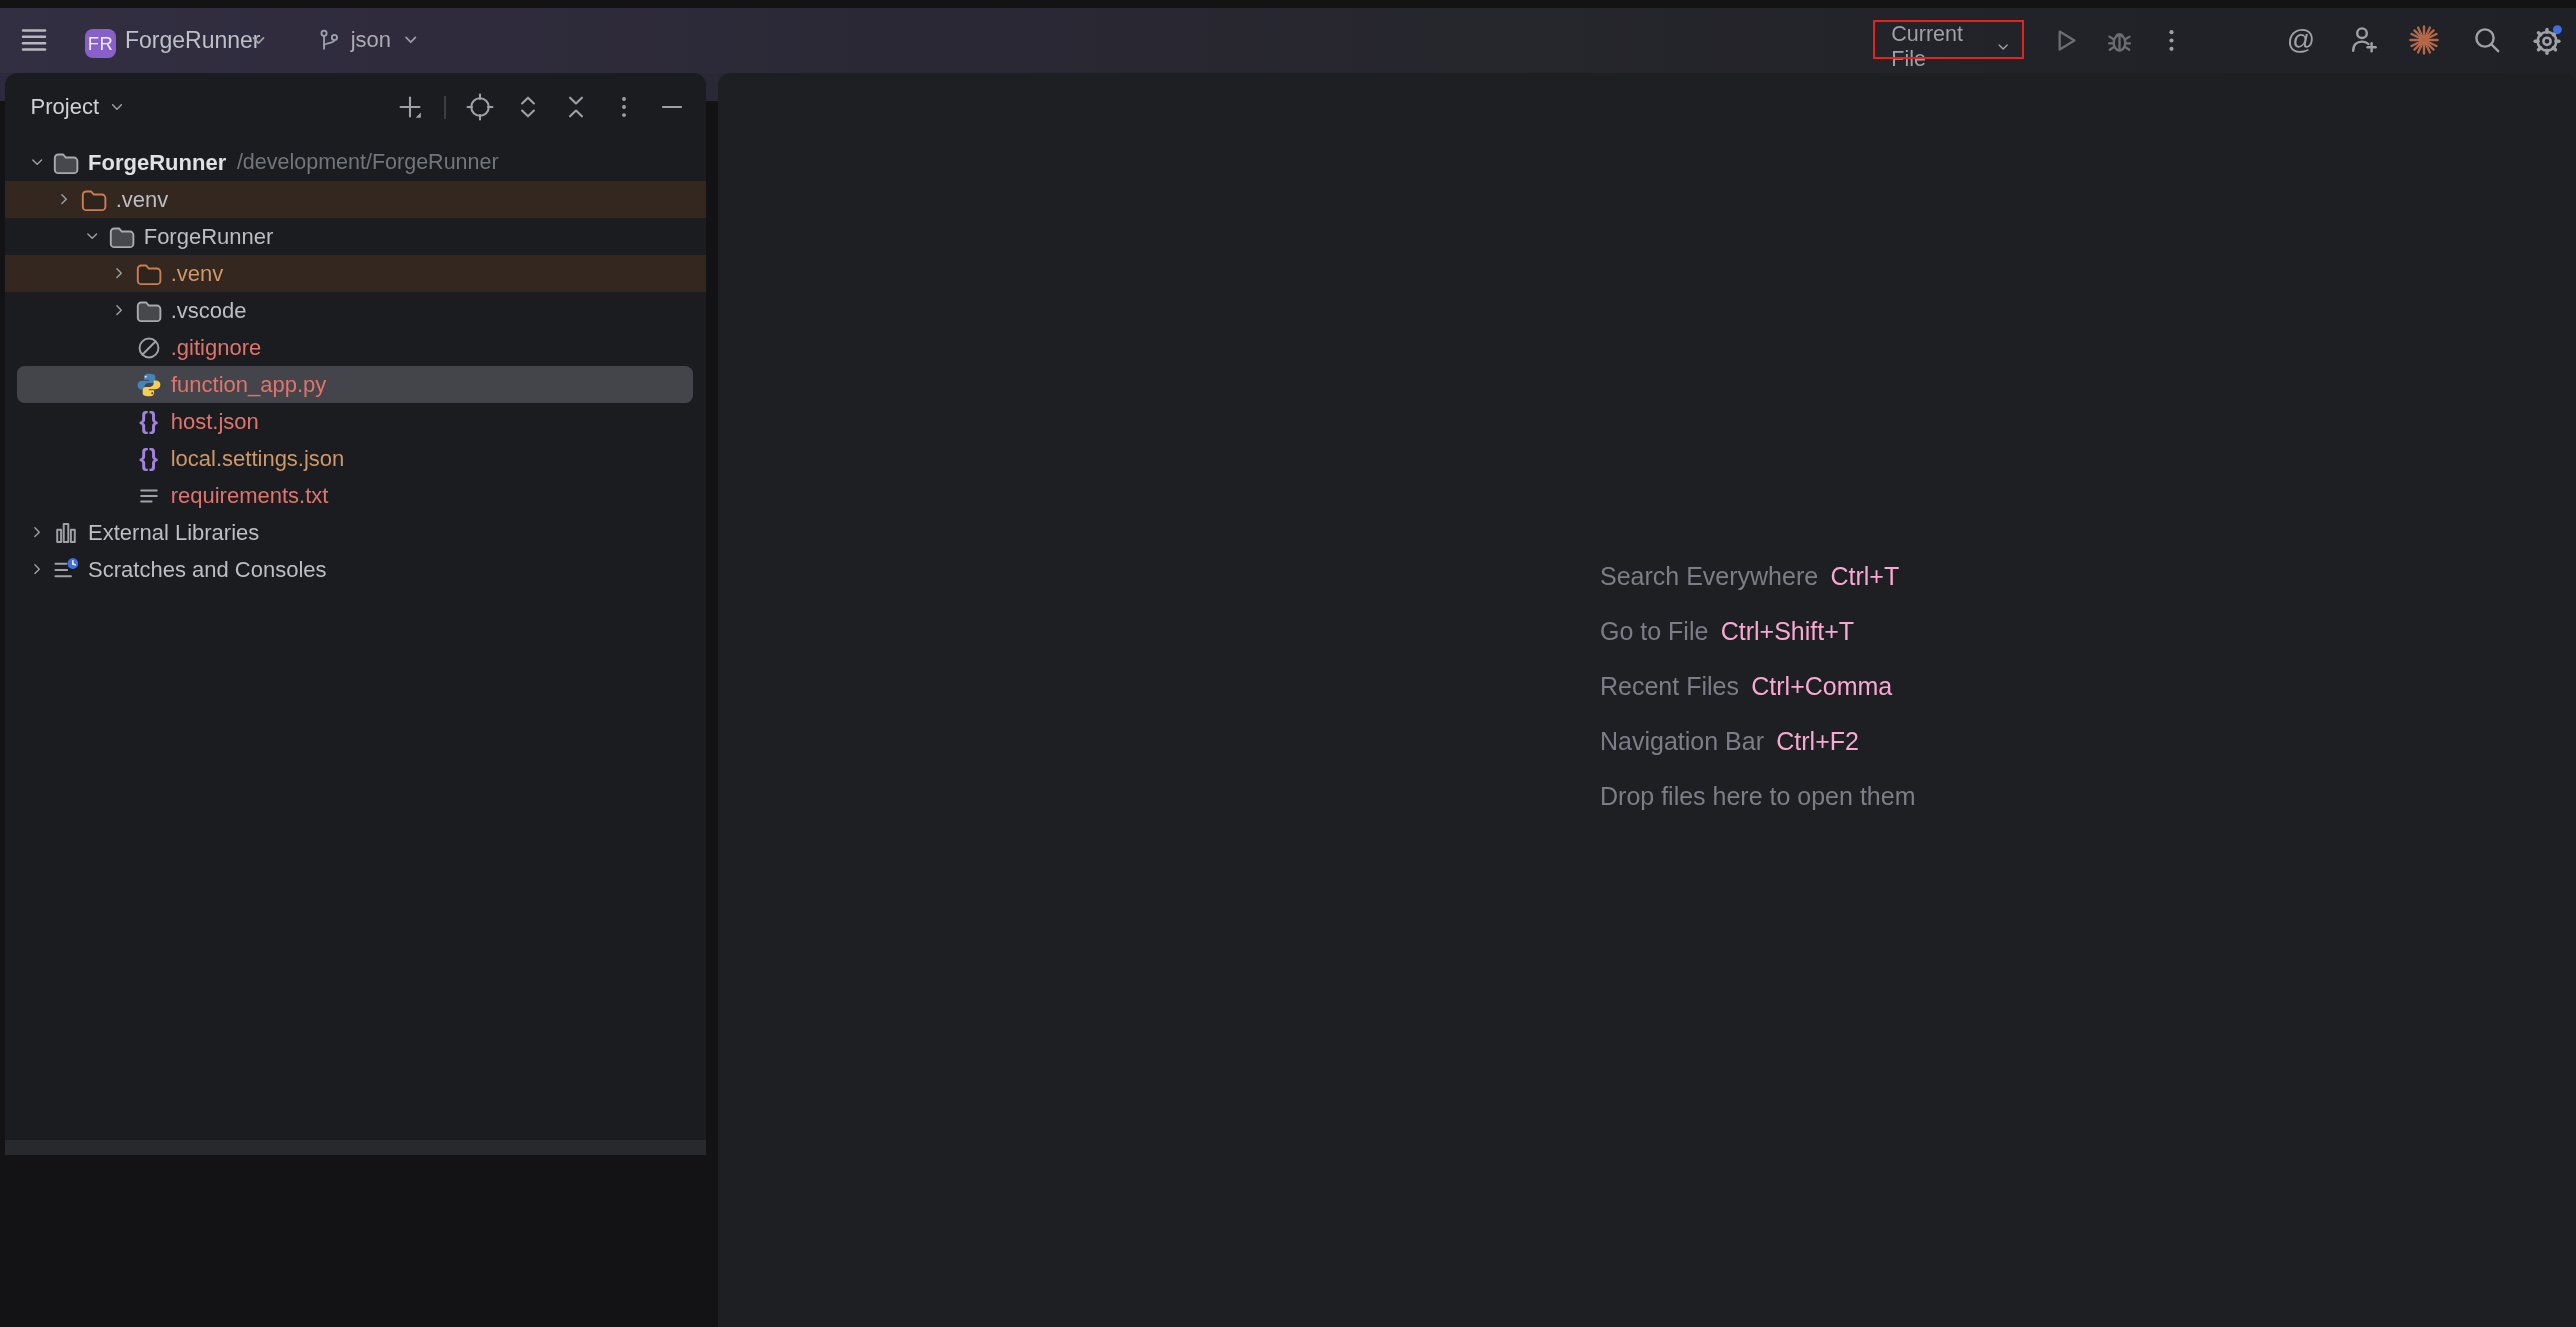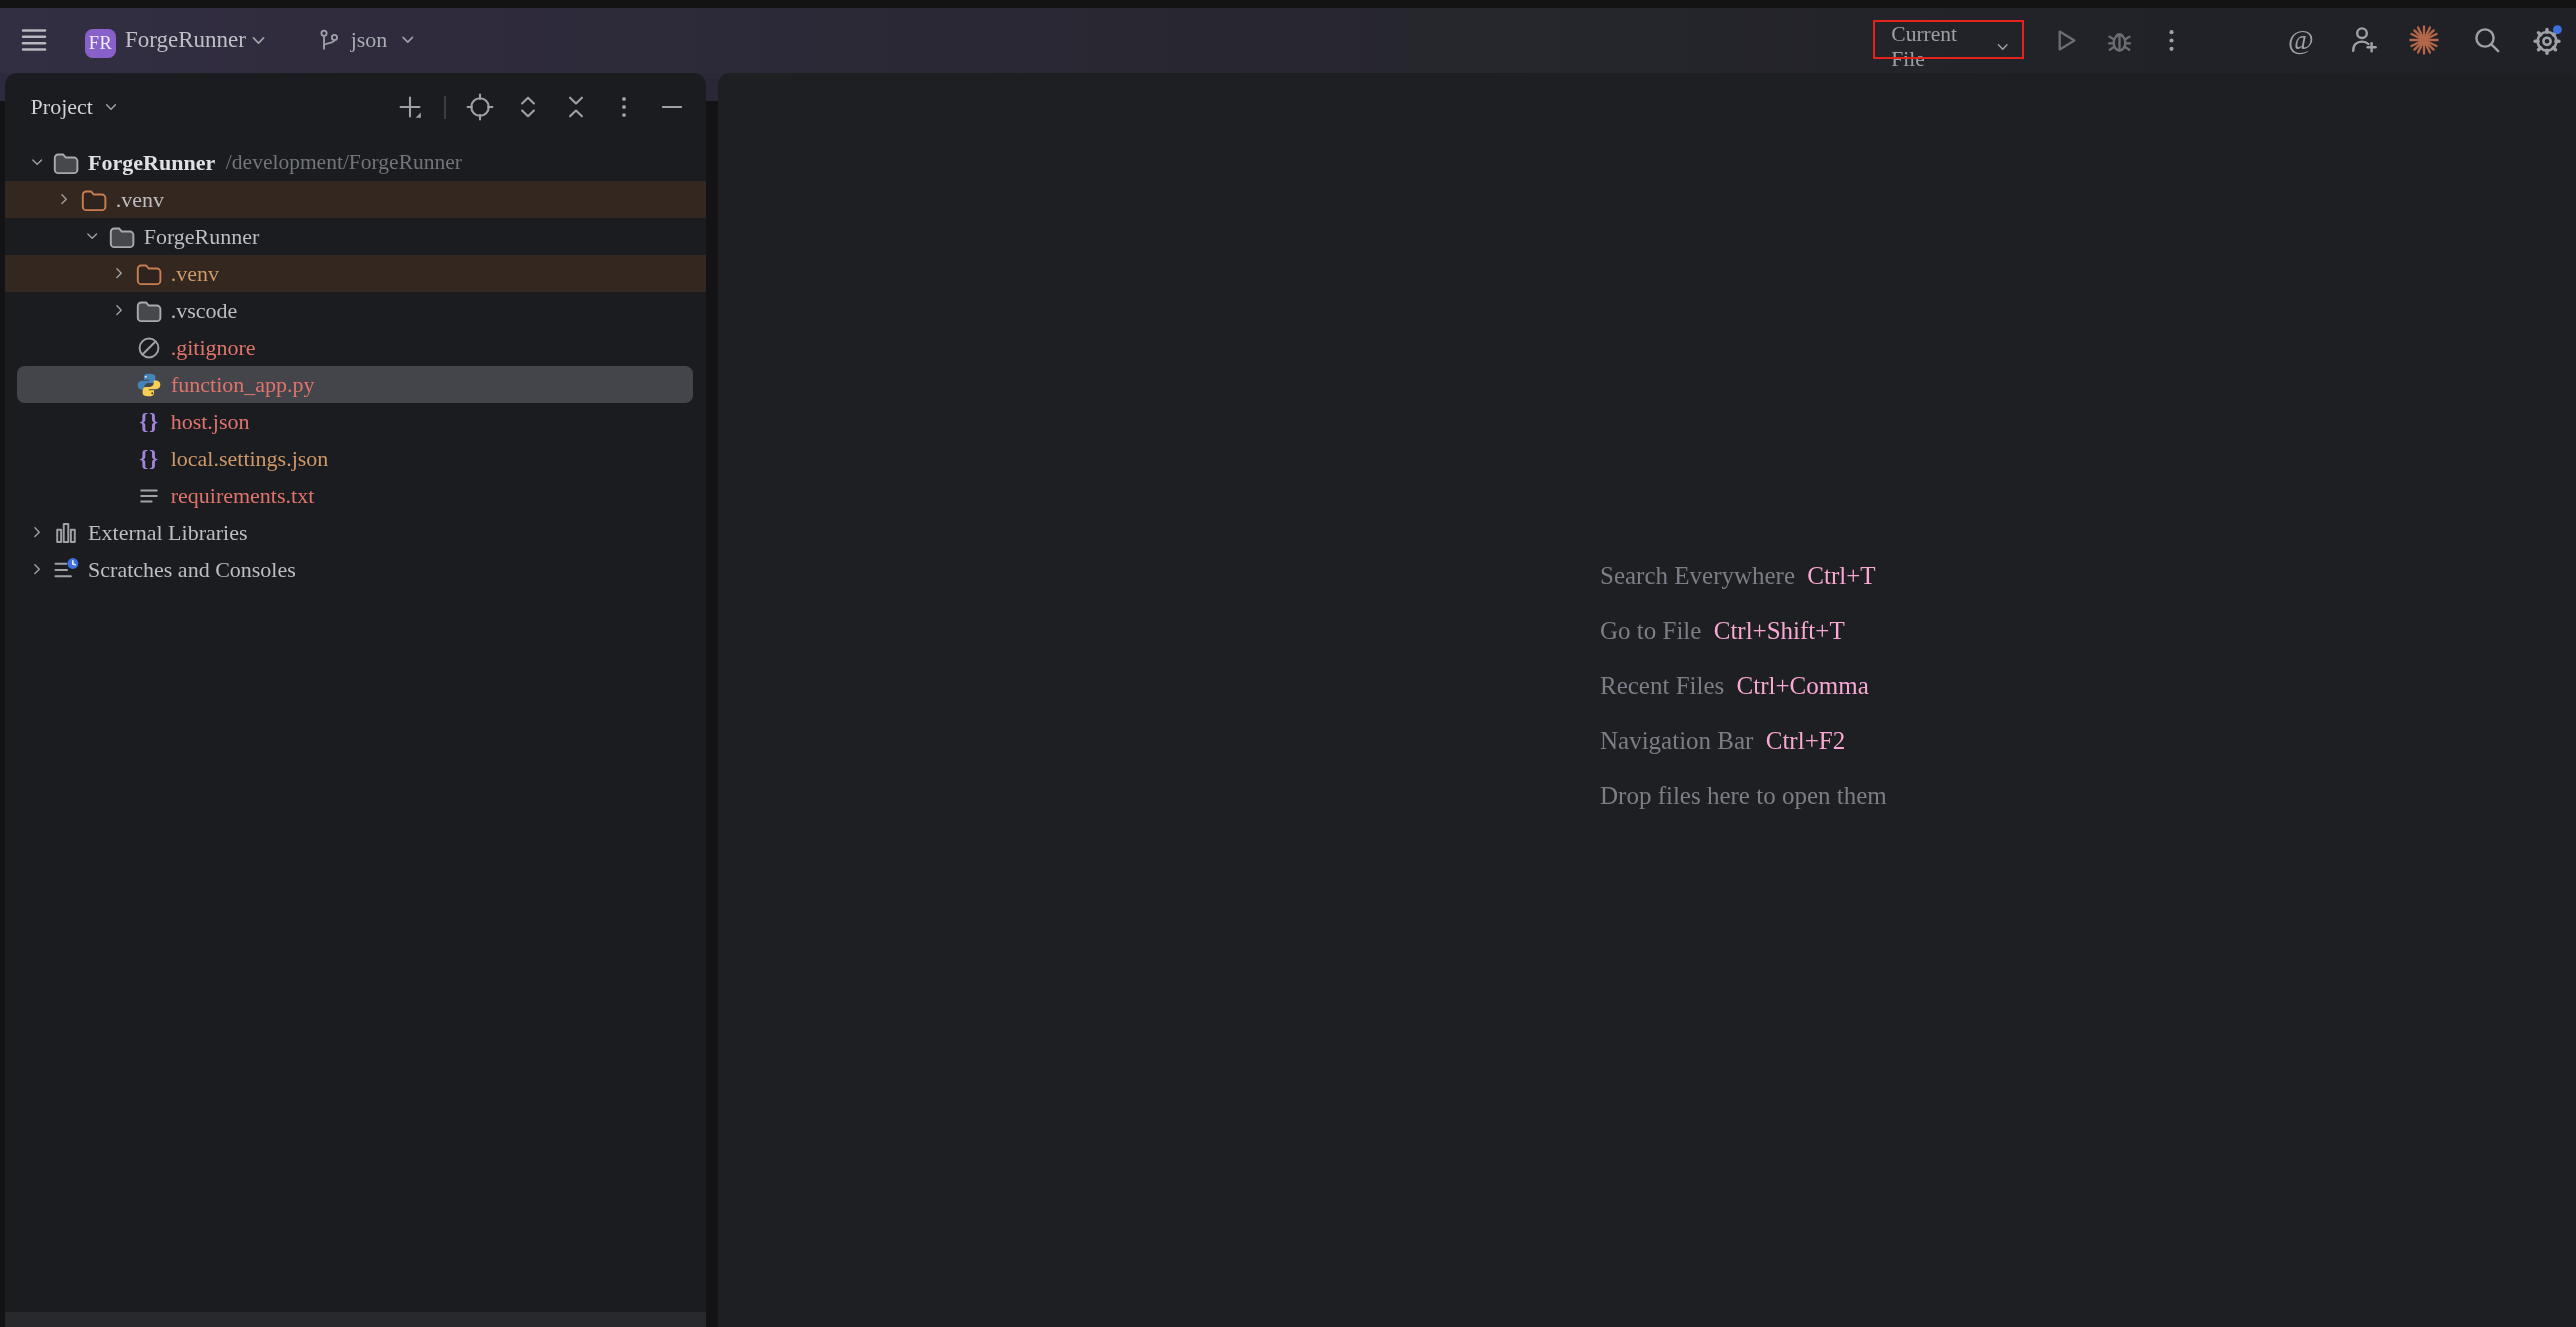--- a/index.html
+++ b/index.html
@@ -1,19 +1,19 @@
 <!DOCTYPE html>
 <html style="--c-accent_purple: #8760c9; --c-annotation_red: #e3241d; --c-vcs_untracked: #e0746c; --c-vcs_ignored: #cf9868; --c-folder_blue: #4285cd; --c-folder_orange: #c97e52; --c-starburst_orange: #b5674a; --c-notification_blue: #3d6fe0; --c-excluded_row: #33271f; --c-selected_row: #43454b;font-size:12.3px"><head>
 <meta charset="utf-8">
 <style>
   html,body{margin:0;padding:0;background:#131316;}
   #stage{
     position:relative;width:2576px;height:1327px;overflow:hidden;
     background:#131316;
-    font-family:Liberation Serif, serif;
+    font-family:Liberation Sans, sans-serif;
     -webkit-font-smoothing:antialiased;
   }
   
   .titlebar-strip{position:absolute;left:0;top:0;width:100%;height:7.7px;background:#131314;}
   .topbar{
     position:absolute;left:0;top:7.7px;width:100%;height:65px;
     background:linear-gradient(90deg,#332f42 0%,#2f2b3d 16%,#2a2834 38%,#26262d 58%,#222328 78%,#202126 100%);
   }
   .topbar .abs{position:absolute;display:flex;align-items:center;}
   .hamburger{left:18.4px;top:0;height:65px;cursor:pointer;}
@@ -35,21 +35,21 @@
   }
   .annotation-box{
     position:absolute;left:1873px;top:20px;width:151px;height:39px;box-sizing:border-box;
     border:2.3px solid var(--c-annotation_red);pointer-events:none;
   }
   
   .panel-backdrop{position:absolute;left:0;top:73px;width:100%;height:28px;
     background:linear-gradient(90deg,#2e2a3d 0%,#282732 40%,#202127 100%);}
   
   .tree-panel{
-    position:absolute;left:4.6px;top:73px;width:701px;height:1254px;
+    position:absolute;left:4.6px;top:73px;width:701px;height:1082px;
     background:#1b1c1f;border-radius:12.3px 12.3px 0 0;
   }
   .tree-header{position:absolute;left:0;top:0;width:100%;height:68px;display:flex;align-items:center;}
   .tree-title{margin-left:26px;color:#d0d2d7;font-size:22px;display:flex;align-items:center;gap:7.7px;cursor:pointer;}
   .tree-tools{position:absolute;right:20px;top:0;height:68px;display:flex;align-items:center;gap:20px;}
   .tool-btn{width:28px;height:28px;display:flex;align-items:center;justify-content:center;cursor:pointer;}
   .tool-sep{width:1.5px;height:23px;background:#3c3d41;}
   .tree-rows{position:absolute;left:0;top:71px;width:100%;}
   .tree-row{display:flex;align-items:center;height:37px;box-sizing:border-box;cursor:pointer;}
   .tree-row.excluded{background:var(--c-excluded_row);}

